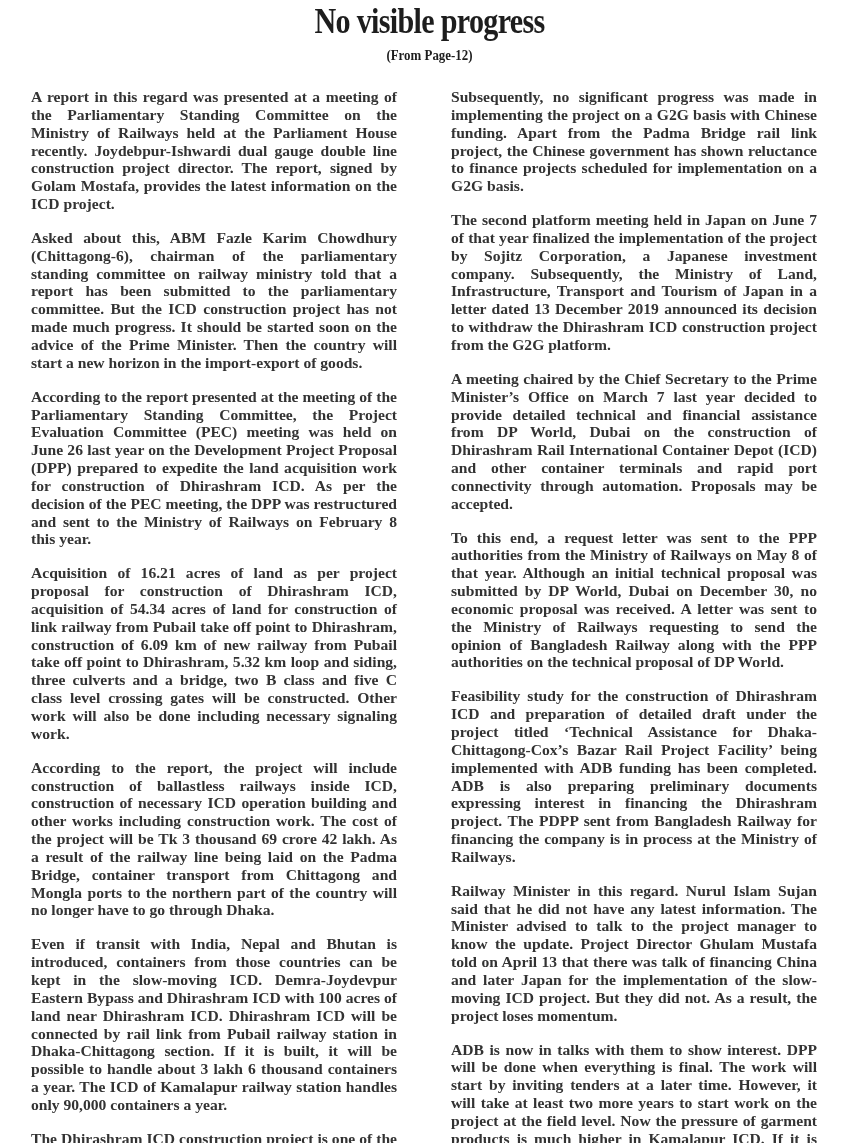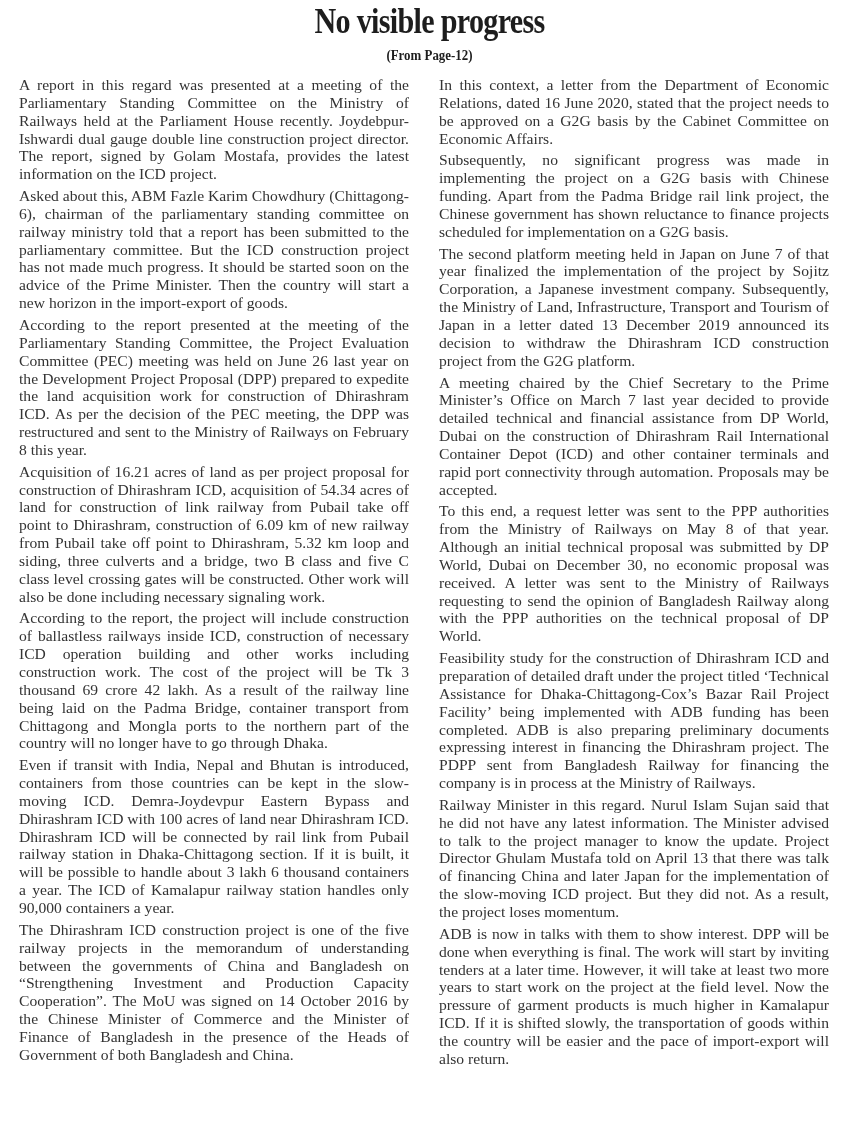--- a/index.html
+++ b/index.html
@@ -50,42 +50,42 @@
       font-family: "Liberation Serif", "DejaVu Serif", serif;
       font-size: 15.6px;
       line-height: 17.85px;
       color: #333333;
       text-align: justify;
       hyphens: manual;
     }
     .col-left { left: 15px; }
     .col-right { left: 435px; }
     .para {
-      margin: 4px;
+      margin: 16px;
       padding: 0;
+      font-weight: bold;
     }
   </style>
 </head>
 <body>
 
 <div class="headline">No visible progress</div>
 <div class="continuation">(From Page-12)</div>
 
 <div class="column col-left">
   <p class="para">A report in this regard was presented at a meeting of the Parliamentary Standing Committee on the Ministry of Railways held at the Parliament House recently. Joydebpur-Ishwardi dual gauge double line construction project director. The report, signed by Golam Mostafa, provides the latest information on the ICD project.</p>
   <p class="para">Asked about this, ABM Fazle Karim Chowdhury (Chittagong-6), chairman of the parliamentary standing committee on railway ministry told that a report has been submitted to the parliamentary committee. But the ICD construction project has not made much progress. It should be started soon on the advice of the Prime Minister. Then the country will start a new horizon in the import-export of goods.</p>
   <p class="para">According to the report presented at the meeting of the Parliamentary Standing Committee, the Project Evaluation Committee (PEC) meeting was held on June 26 last year on the Development Project Proposal (DPP) prepared to expedite the land acquisition work for construction of Dhirashram ICD. As per the decision of the PEC meeting, the DPP was restructured and sent to the Ministry of Railways on February 8 this year.</p>
   <p class="para">Acquisition of 16.21 acres of land as per project proposal for construction of Dhirashram ICD, acquisition of 54.34 acres of land for construction of link railway from Pubail take off point to Dhirashram, construction of 6.09 km of new railway from Pubail take off point to Dhirashram, 5.32 km loop and siding, three culverts and a bridge, two B class and five C class level crossing gates will be constructed. Other work will also be done including necessary signaling work.</p>
   <p class="para">According to the report, the project will include construction of ballastless railways inside ICD, construction of necessary ICD operation building and other works including construction work. The cost of the project will be Tk 3 thousand 69 crore 42 lakh. As a result of the railway line being laid on the Padma Bridge, container transport from Chittagong and Mongla ports to the northern part of the country will no longer have to go through Dhaka.</p>
   <p class="para">Even if transit with India, Nepal and Bhutan is introduced, containers from those countries can be kept in the slow-moving ICD. Demra-Joydevpur Eastern Bypass and Dhirashram ICD with 100 acres of land near Dhirashram ICD. Dhirashram ICD will be connected by rail link from Pubail railway station in Dhaka-Chittagong section. If it is built, it will be possible to handle about 3 lakh 6 thousand containers a year. The ICD of Kamalapur railway station handles only 90,000 containers a year.</p>
   <p class="para">The Dhirashram ICD construction project is one of the five railway projects in the memorandum of understanding between the governments of China and Bangladesh on “Strengthening Investment and Production Capacity Cooperation”. The MoU was signed on 14 October 2016 by the Chinese Minister of Commerce and the Minister of Finance of Bangladesh in the presence of the Heads of Government of both Bangladesh and China.</p>
 </div>
 
 <div class="column col-right">
-  <p class="para">In this context, a letter from the Department of Economic Relations, dated 16 June 2020, stated that the project needs to be approved on a G2G basis by the Cabinet Committee on Economic Affairs.</p>
   <p class="para">Subsequently, no significant progress was made in implementing the project on a G2G basis with Chinese funding. Apart from the Padma Bridge rail link project, the Chinese government has shown reluctance to finance projects scheduled for implementation on a G2G basis.</p>
   <p class="para">The second platform meeting held in Japan on June 7 of that year finalized the implementation of the project by Sojitz Corporation, a Japanese investment company. Subsequently, the Ministry of Land, Infrastructure, Transport and Tourism of Japan in a letter dated 13 December 2019 announced its decision to withdraw the Dhirashram ICD construction project from the G2G platform.</p>
   <p class="para">A meeting chaired by the Chief Secretary to the Prime Minister’s Office on March 7 last year decided to provide detailed technical and financial assistance from DP World, Dubai on the construction of Dhirashram Rail International Container Depot (ICD) and other container terminals and rapid port connectivity through automation. Proposals may be accepted.</p>
   <p class="para">To this end, a request letter was sent to the PPP authorities from the Ministry of Railways on May 8 of that year. Although an initial technical proposal was submitted by DP World, Dubai on December 30, no economic proposal was received. A letter was sent to the Ministry of Railways requesting to send the opinion of Bangladesh Railway along with the PPP authorities on the technical proposal of DP World.</p>
   <p class="para">Feasibility study for the construction of Dhirashram ICD and preparation of detailed draft under the project titled ‘Technical Assistance for Dhaka-Chittagong-Cox’s Bazar Rail Project Facility’ being implemented with ADB funding has been completed. ADB is also preparing preliminary documents expressing interest in financing the Dhirashram project. The PDPP sent from Bangladesh Railway for financing the company is in process at the Ministry of Railways.</p>
   <p class="para">Railway Minister in this regard. Nurul Islam Sujan said that he did not have any latest information. The Minister advised to talk to the project manager to know the update. Project Director Ghulam Mustafa told on April 13 that there was talk of financing China and later Japan for the implementation of the slow-moving ICD project. But they did not. As a result, the project loses momentum.</p>
   <p class="para">ADB is now in talks with them to show interest. DPP will be done when everything is final. The work will start by inviting tenders at a later time. However, it will take at least two more years to start work on the project at the field level. Now the pressure of garment products is much higher in Kamalapur ICD. If it is shifted slowly, the transportation of goods within the country will be easier and the pace of import-export will also return.</p>
 </div>
 
 </body></html>

